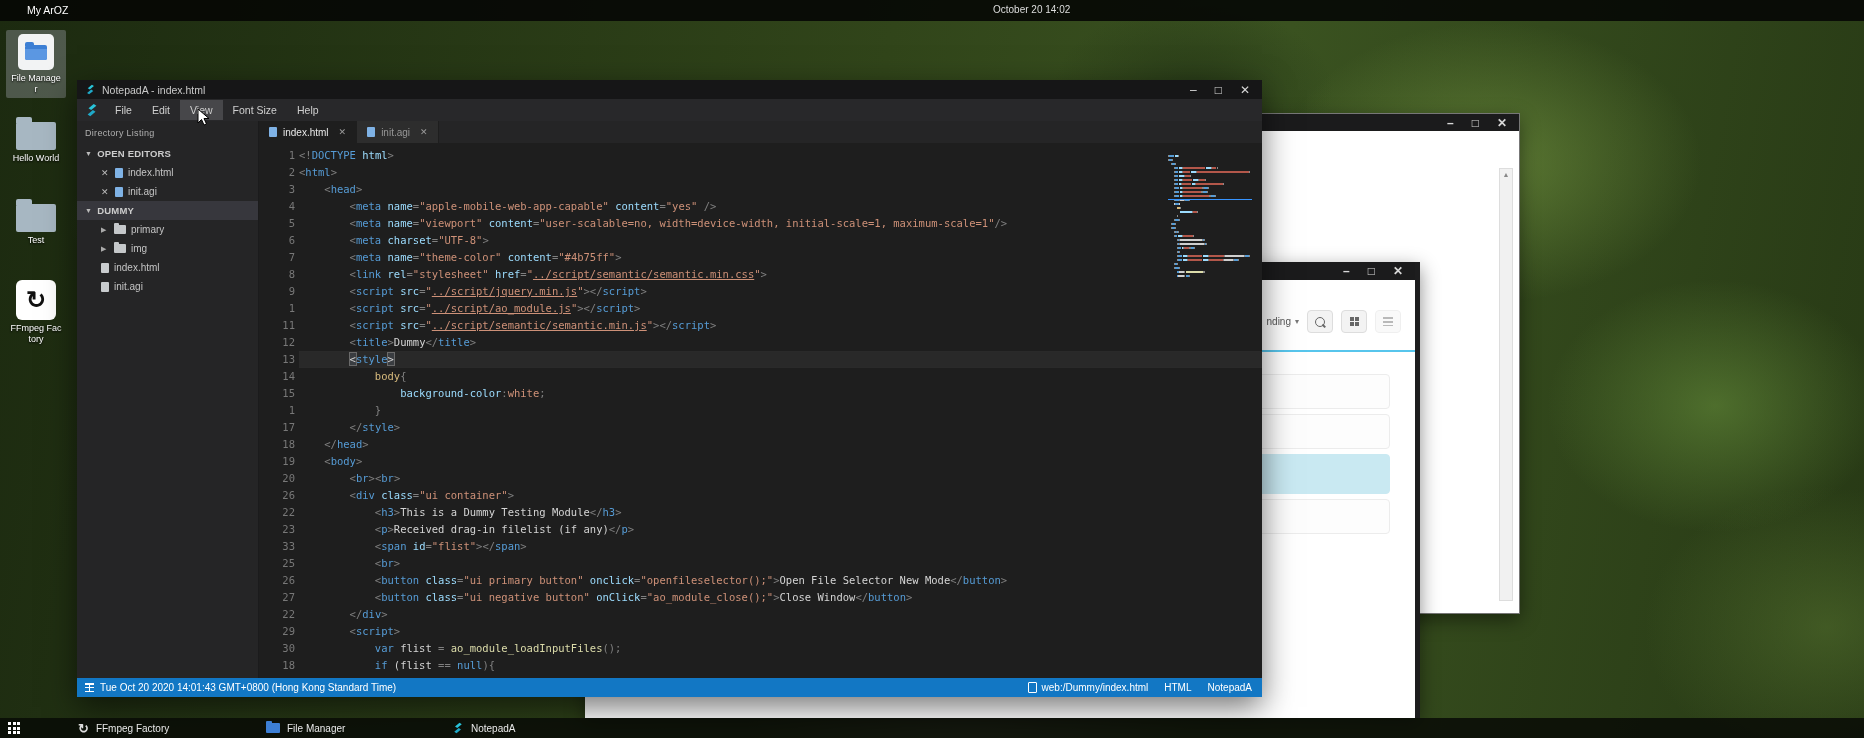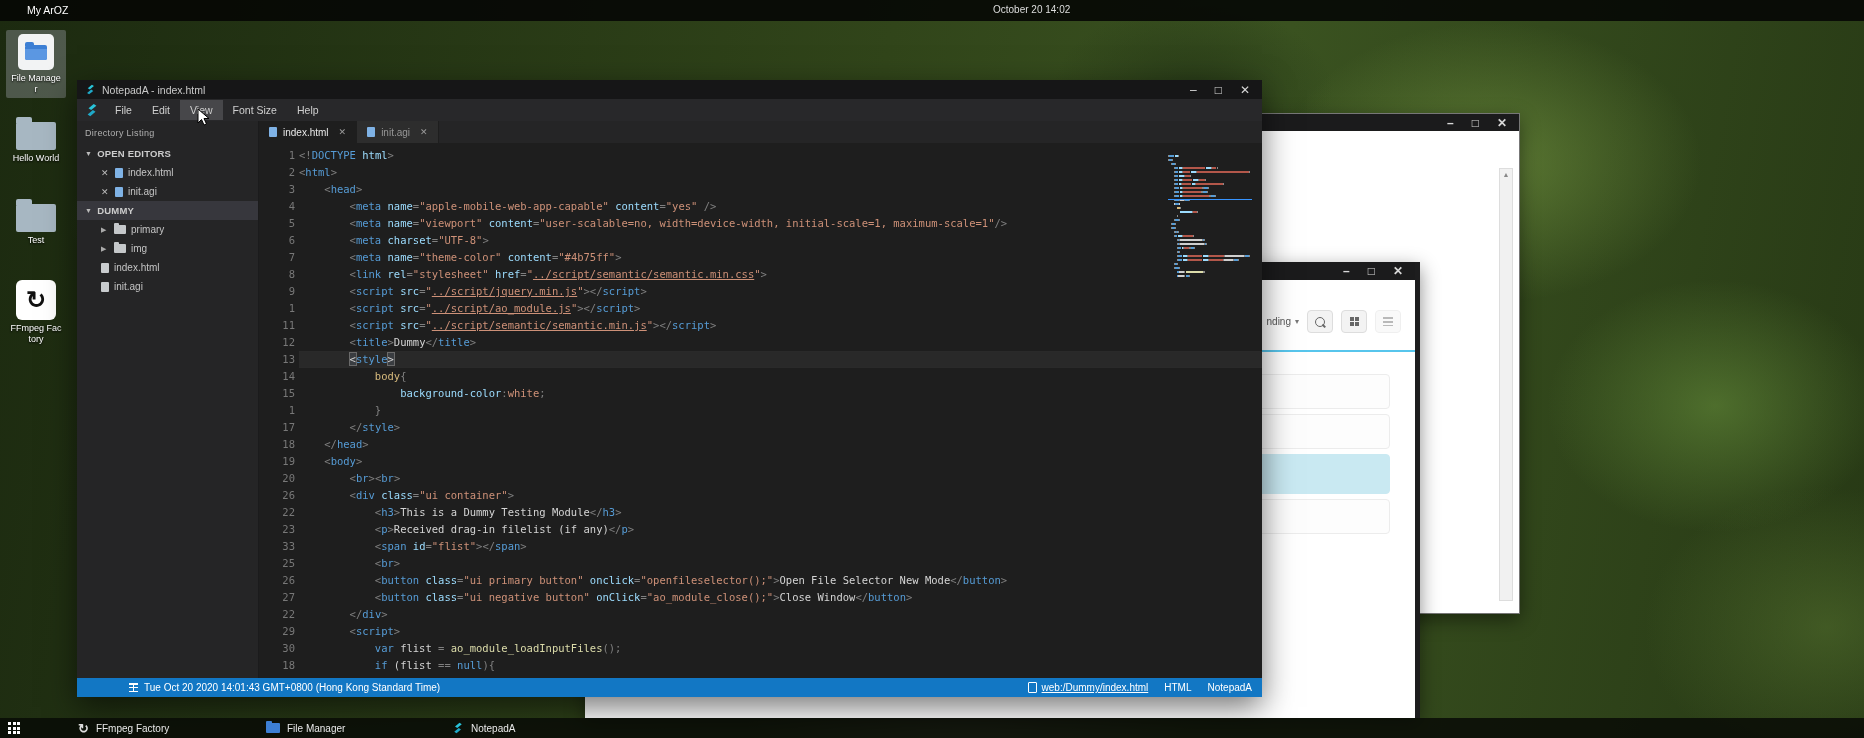--- a/index.html
+++ b/index.html
@@ -70,21 +70,21 @@
   .tk-l{color:#ce9178;text-decoration:underline}.tk-x{color:#d4d4d4}.tk-k{color:#569cd6}
   .tk-f{color:#dcdcaa}.tk-p{color:#9cdcfe}.tk-v{color:#ce9178}.tk-sel{color:#d7ba7d}
   .tk-gb{color:#d4d4d4;background:#3a3d41;outline:1px solid #6a6a6a;}
   .minimap{position:absolute;top:6px;right:10px;width:84px;z-index:3;}
   .mm-row{height:2px;margin-bottom:2px;white-space:nowrap;font-size:0;}
   .mm-row span{display:inline-block;height:2px;}
   .mm-g{background:#8a8a8a}.mm-t{background:#569cd6}.mm-a{background:#9cdcfe}.mm-s{background:#b3574a}
   .mm-l{background:#b3574a}.mm-x{background:#cfcfcf}.mm-k{background:#569cd6}.mm-f{background:#dcdcaa}
   .mm-p{background:#9cdcfe}.mm-v{background:#b3574a}.mm-sel{background:#d7ba7d}.mm-gb{background:#cfcfcf}
   .mm-cur{position:absolute;left:0;width:100%;height:1px;background:#3794ff;}
-  .np-status{height:19px;background:#1277c4;display:flex;align-items:center;color:#fff;font-size:10px;padding-left:44px;}
+  .np-status{height:19px;background:#1277c4;display:flex;align-items:center;color:#fff;font-size:10px;}
   .st-ic{display:inline-block;width:9px;height:9px;margin:0 6px 0 8px;
      background:linear-gradient(#fff,#fff) 0 0/9px 2px no-repeat,
      linear-gradient(#fff,#fff) 0 4px/9px 1px no-repeat,
      linear-gradient(#fff,#fff) 0 8px/9px 1px no-repeat,
      linear-gradient(#fff,#fff) 4px 0/1px 9px no-repeat;}
   .st-right{margin-left:auto;display:flex;align-items:center;gap:16px;padding-right:10px;}
   .st-file{display:inline-block;width:7px;height:9px;border:1px solid #fff;border-radius:1px;margin-right:5px;}
   
   .ff{position:absolute;left:1160px;top:113px;width:358px;height:499px;background:#fff;z-index:10;
       border:1px solid #777;box-shadow:0 6px 18px rgba(0,0,0,.45);}
@@ -362,21 +362,21 @@
               <div class="mm-row"><span style="width: 9px;"></span><span class="mm-k" style="width: 1px;"></span><span class="mm-x" style="width: 6px;"></span><span class="mm-g" style="width: 1px;"></span><span style="width: 1px;"></span><span class="mm-k" style="width: 3px;"></span><span class="mm-g" style="width: 1px;"></span></div>
               <div class="mm-cur" style="top: 50px;"></div>
             </div>
         </div>
       </div>
     </div>
     <div class="np-status">
       <span class="st-ic"></span>
       <span>Tue Oct 20 2020 14:01:43 GMT+0800 (Hong Kong Standard Time)</span>
       <div class="st-right">
-        <span style="display:flex;align-items:flex-start;text-decoration:underline;">
+        <span style="display:flex;align-items:flex-start;">
           <span class="st-file"></span>
           <span>web:/Dummy/index.html</span>
         </span>
         <span>HTML</span>
         <span>NotepadA</span>
       </div>
     </div>
   </div>
 
   <div class="cursor">

